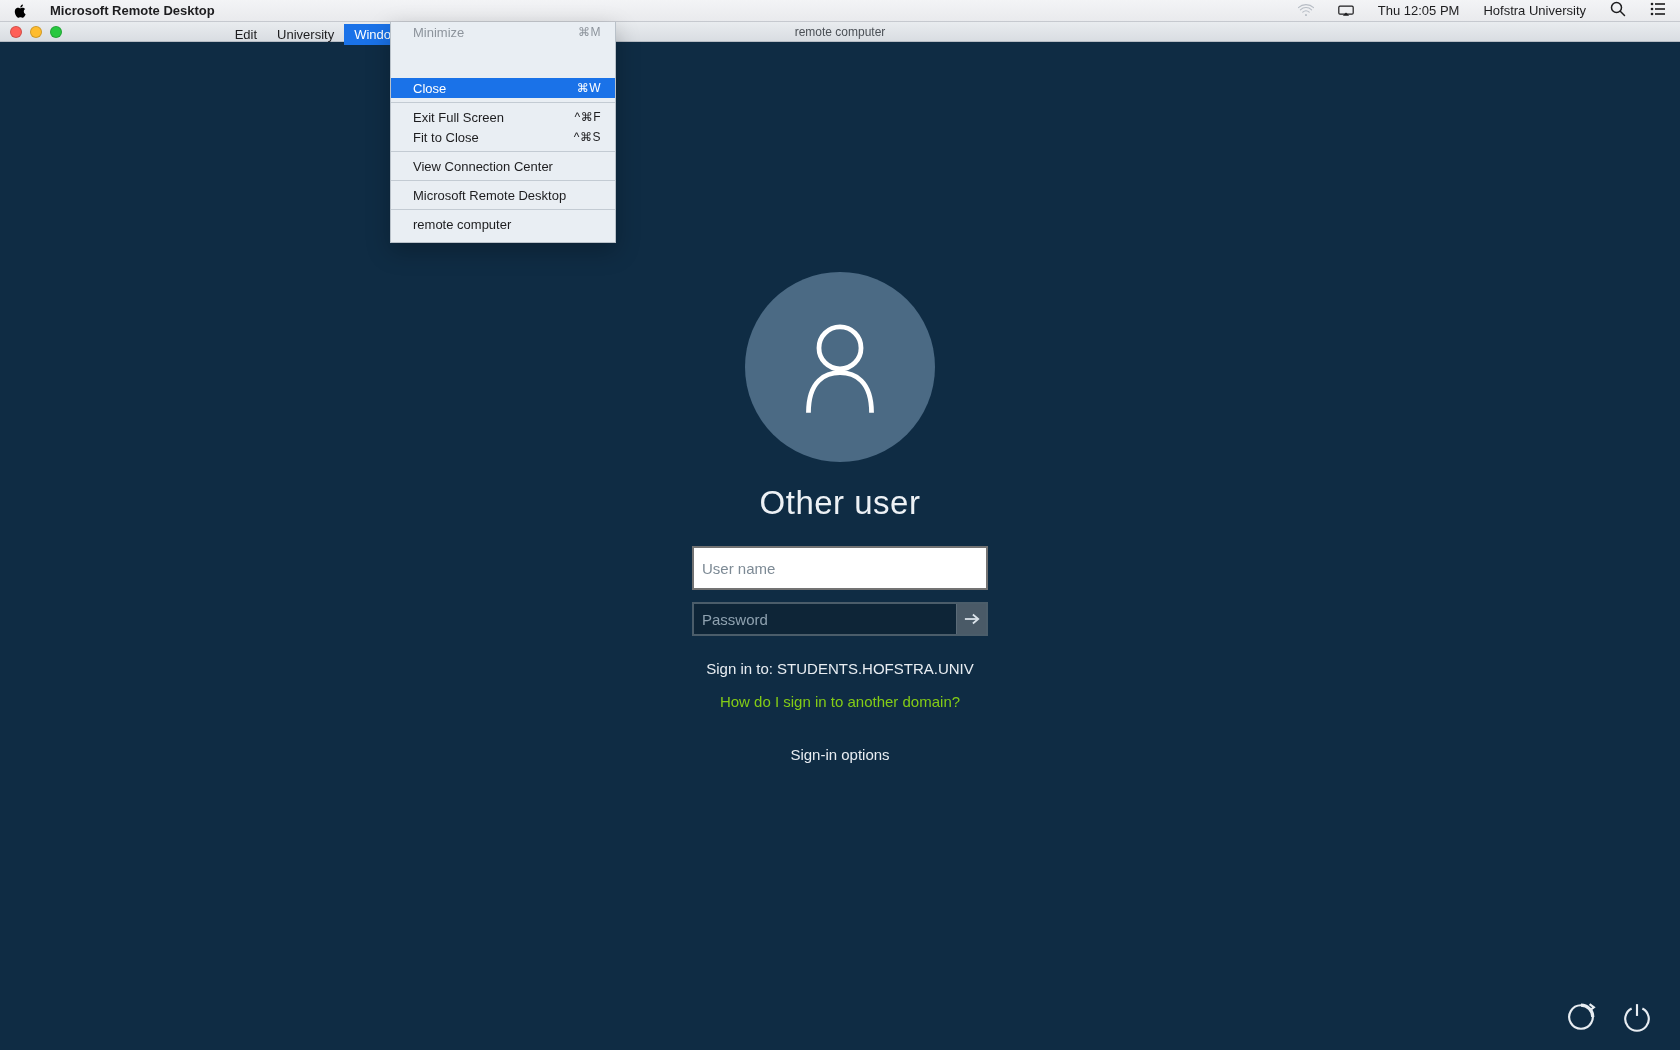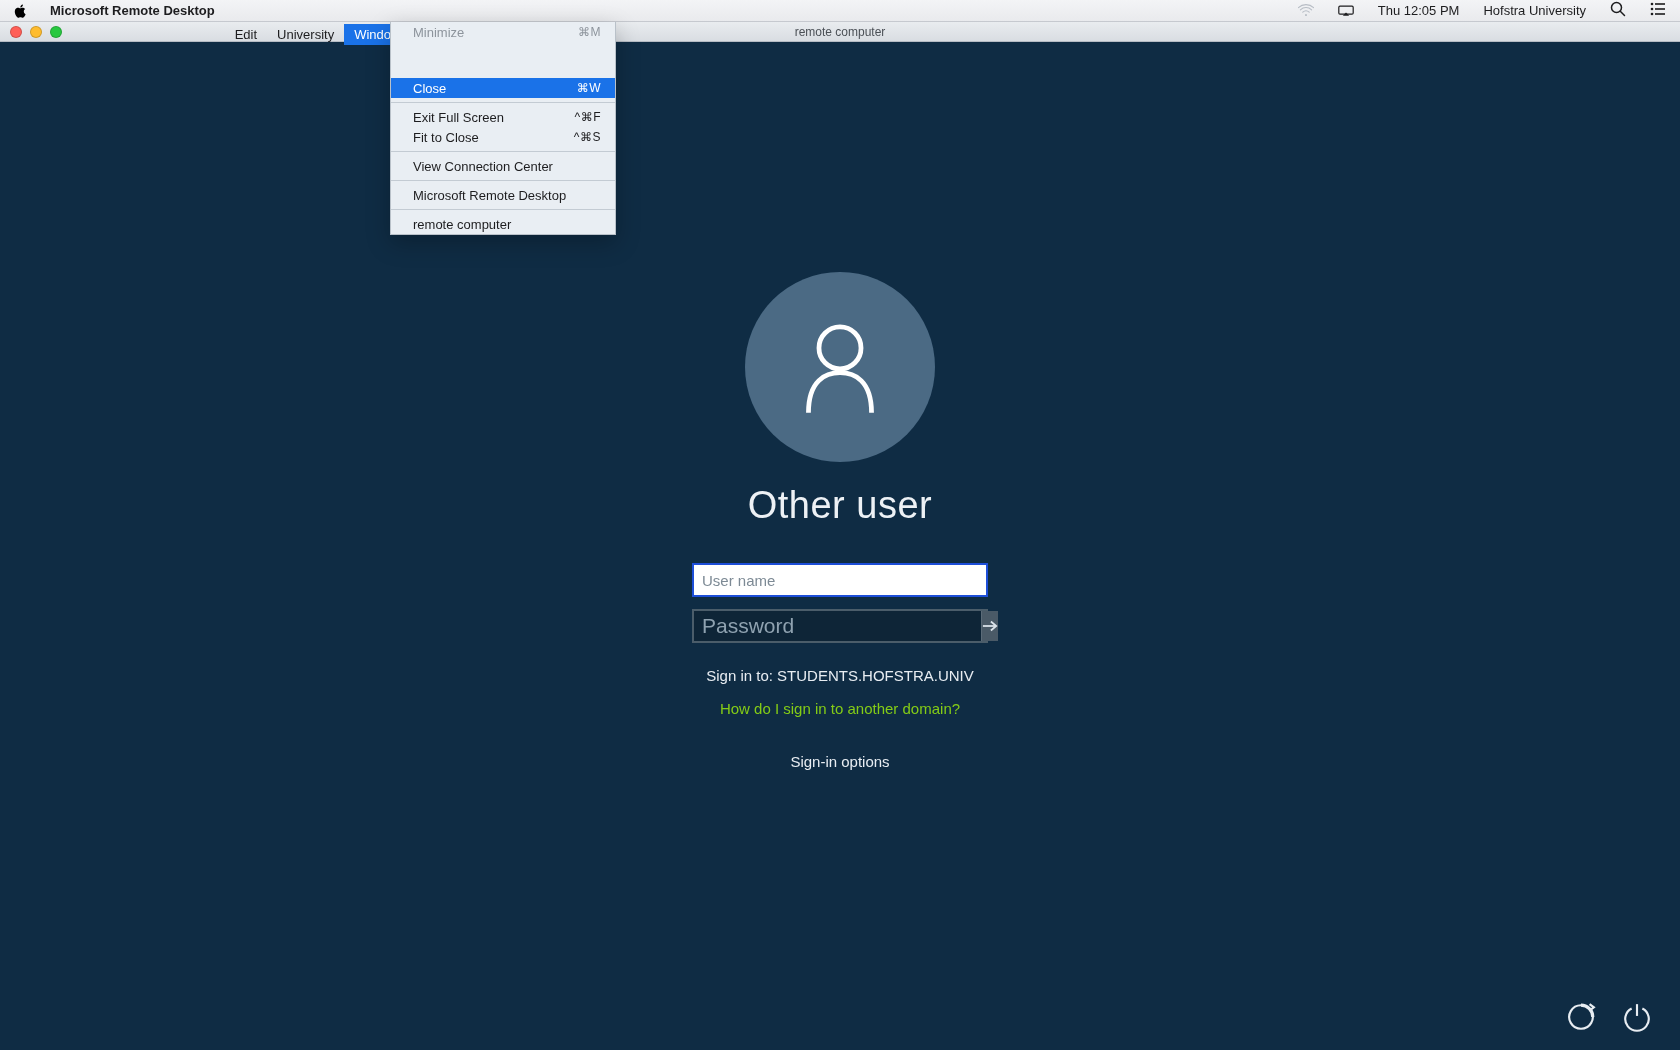--- a/index.html
+++ b/index.html
@@ -28,21 +28,21 @@
   .menubar .account { font-size: 13px; }
   .menubar .search svg, .menubar .control-center svg { width: 16px; height: 16px; }
 
   
   .dropdown {
     position: absolute; top: 22px; left: 390px; width: 226px;
     background: #e9eef3; border: 1px solid #b9c1c9; border-top: none;
     box-shadow: 0 8px 22px rgba(0,0,0,0.25);
     font-size: 13px; color: #1d1d1f;
     z-index: 200;
-    padding-bottom: 0;
+    padding-bottom: 8px;
   }
   .dropdown .dd-item {
     display: flex; align-items: center; justify-content: space-between;
     padding: 2px 14px 2px 22px; height: 20px; cursor: default;
   }
   .dropdown .dd-item.disabled { color: #8d949c; }
   .dropdown .dd-item.highlight { background: #1a72e8; color: #fff; margin-top: 36px; }
   .dropdown .dd-sep { height: 1px; background: #c3cbd3; margin: 4px 0; }
   .dropdown .shortcut { font-size: 12px; letter-spacing: 0.5px; }
 
@@ -68,32 +68,32 @@
     display: flex; align-items: flex-start; justify-content: center;
     color: #e8edf2;
   }
   .login-box { margin-top: 230px; display: flex; flex-direction: column; align-items: center; }
   .avatar {
     width: 190px; height: 190px; border-radius: 50%;
     background: #4b6a84; display: flex; align-items: center; justify-content: center;
     margin-bottom: 22px;
   }
   .avatar svg { width: 86px; height: 96px; stroke: #fff; fill: none; stroke-width: 5; }
-  .login-title { font-size: 38px; font-weight: 300; letter-spacing: 0.5px; margin-bottom: 36px; color: #edf1f5; }
+  .login-title { font-size: 33px; font-weight: 300; letter-spacing: 0.5px; margin-bottom: 24px; color: #edf1f5; }
 
   .field-row { width: 296px; margin-bottom: 12px; display: flex; }
   .username-input {
-    width: 100%; height: 34px; background: #fff; border: 2px solid #1d4ed8;
+    width: 100%; height: 44px; background: #fff; border: 2px solid #737373;
     padding: 0 8px; font-size: 15px; outline: none; color: #333;
   }
   .username-input::placeholder { color: #7d8a95; }
   .password-wrap { width: 296px; display: flex; border: 2px solid #4b5d6a; }
   .password-input {
     flex: 1; height: 30px; background: #0e2537; border: none;
-    padding: 0 8px; font-size: 21px; color: #dbe3ea; outline: none;
+    padding: 0 8px; font-size: 15px; color: #dbe3ea; outline: none;
   }
   .password-input::placeholder { color: #8fa2b0; }
   .submit-btn {
     width: 30px; height: 30px; background: #4a5a67; border: none; border-left: 1px solid #5b6b78;
     display: flex; align-items: center; justify-content: center; cursor: pointer;
   }
   .submit-btn svg { width: 16px; height: 14px; stroke: #dbe3ea; fill: none; stroke-width: 2; }
 
   .signin-domain { margin-top: 24px; font-size: 15px; color: #e8edf2; }
   .other-domain { margin-top: 16px; font-size: 15px; color: #84cc16; cursor: pointer; }

